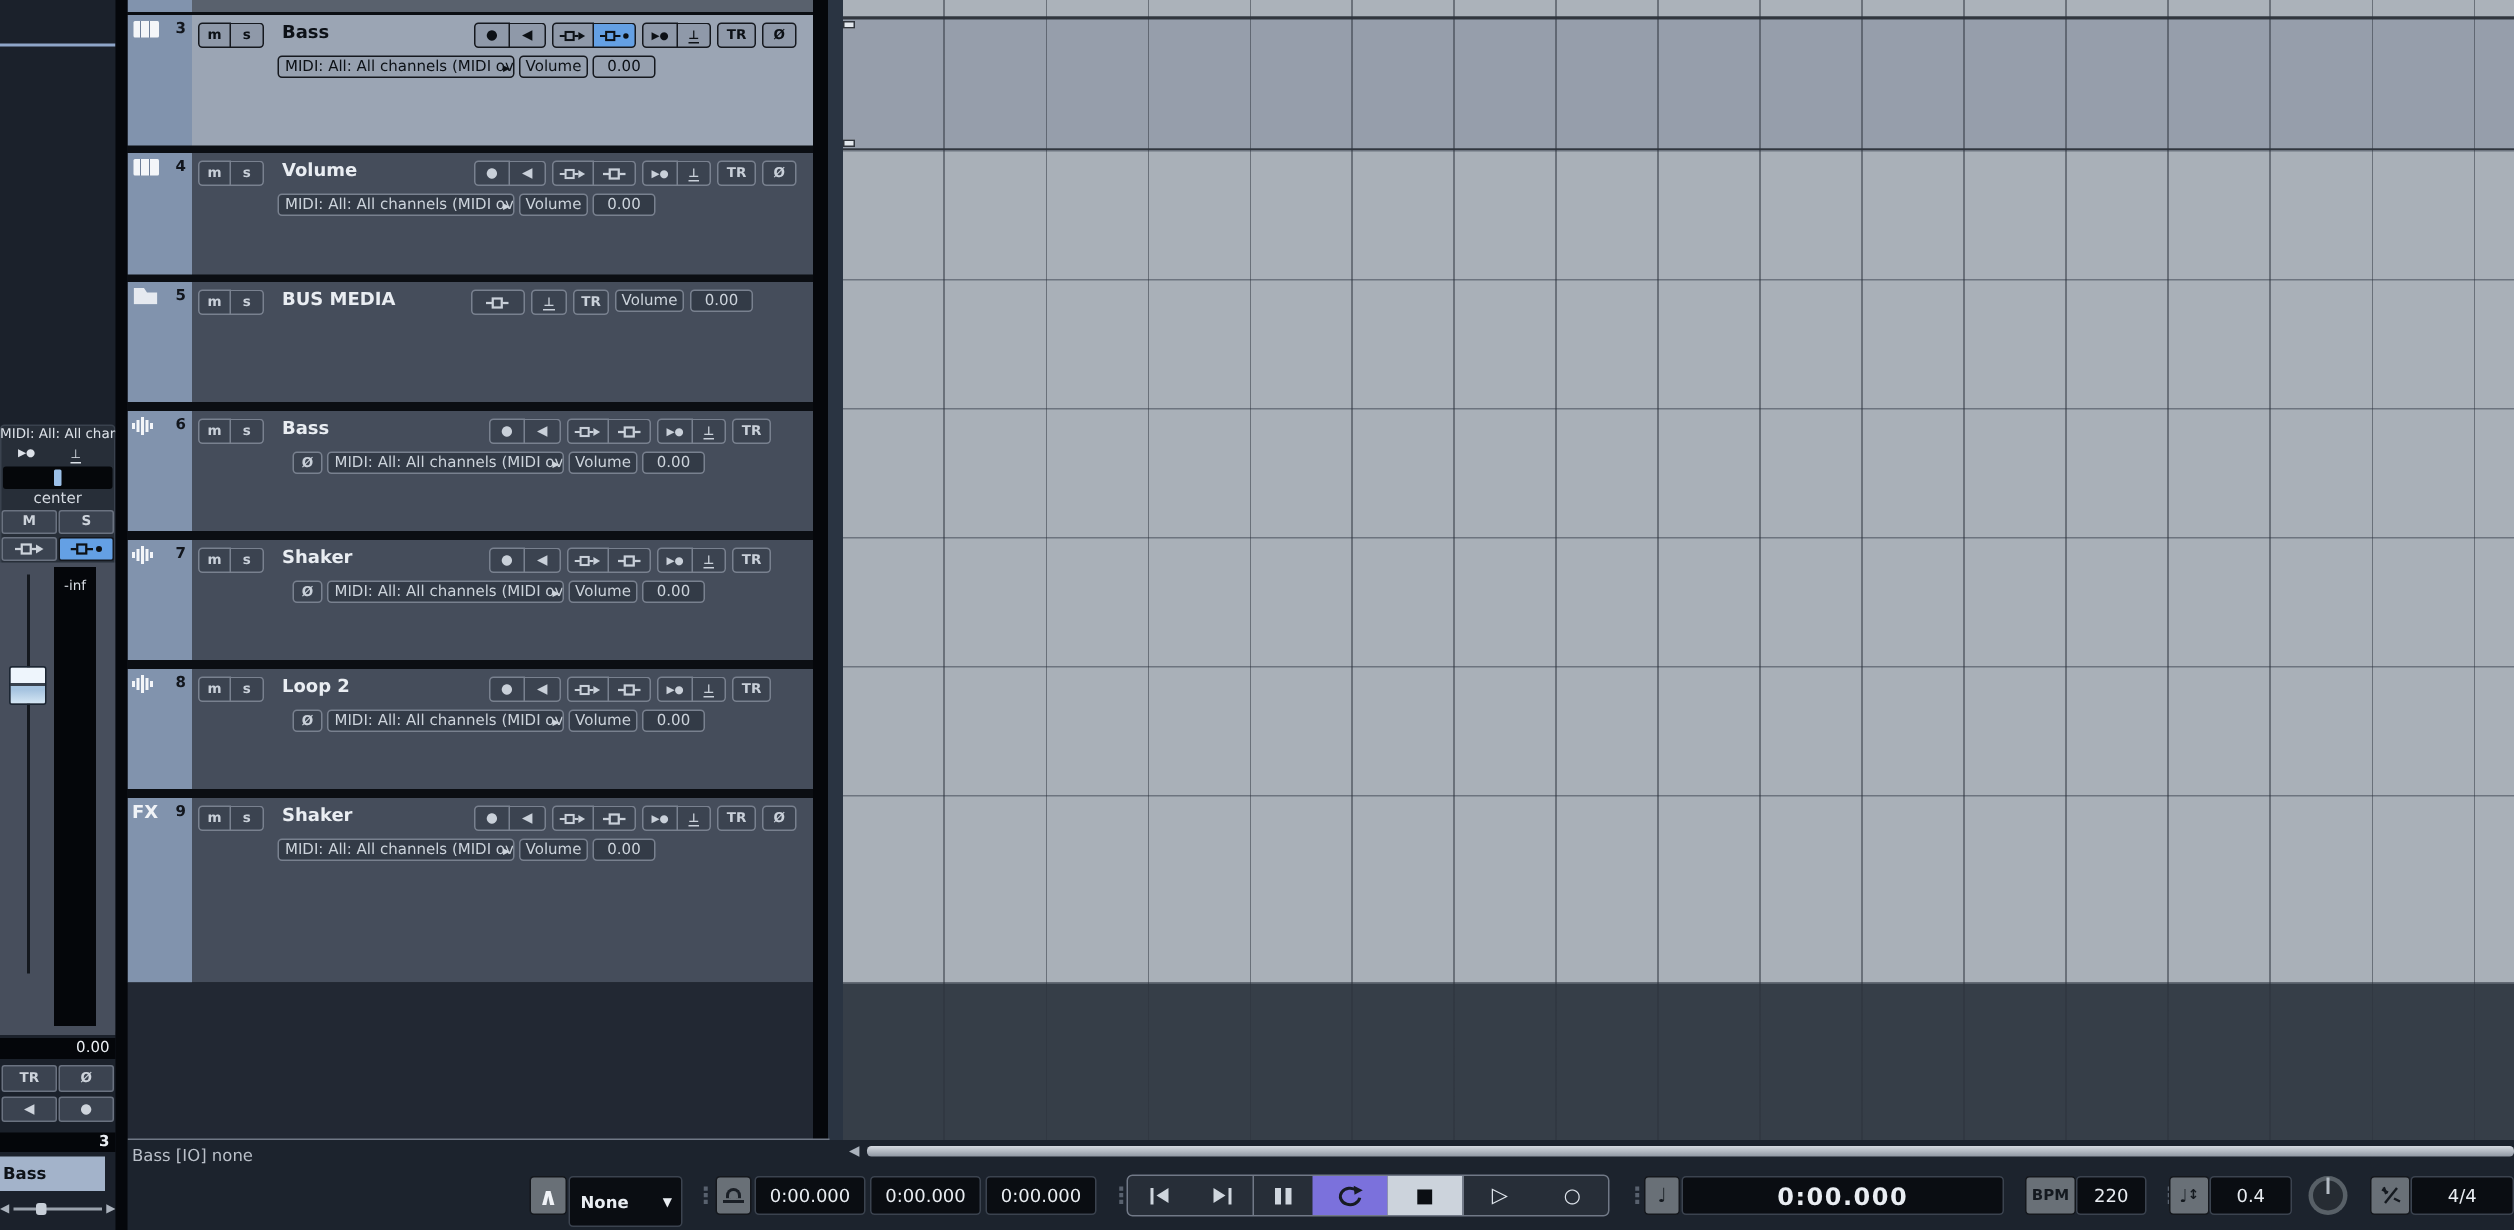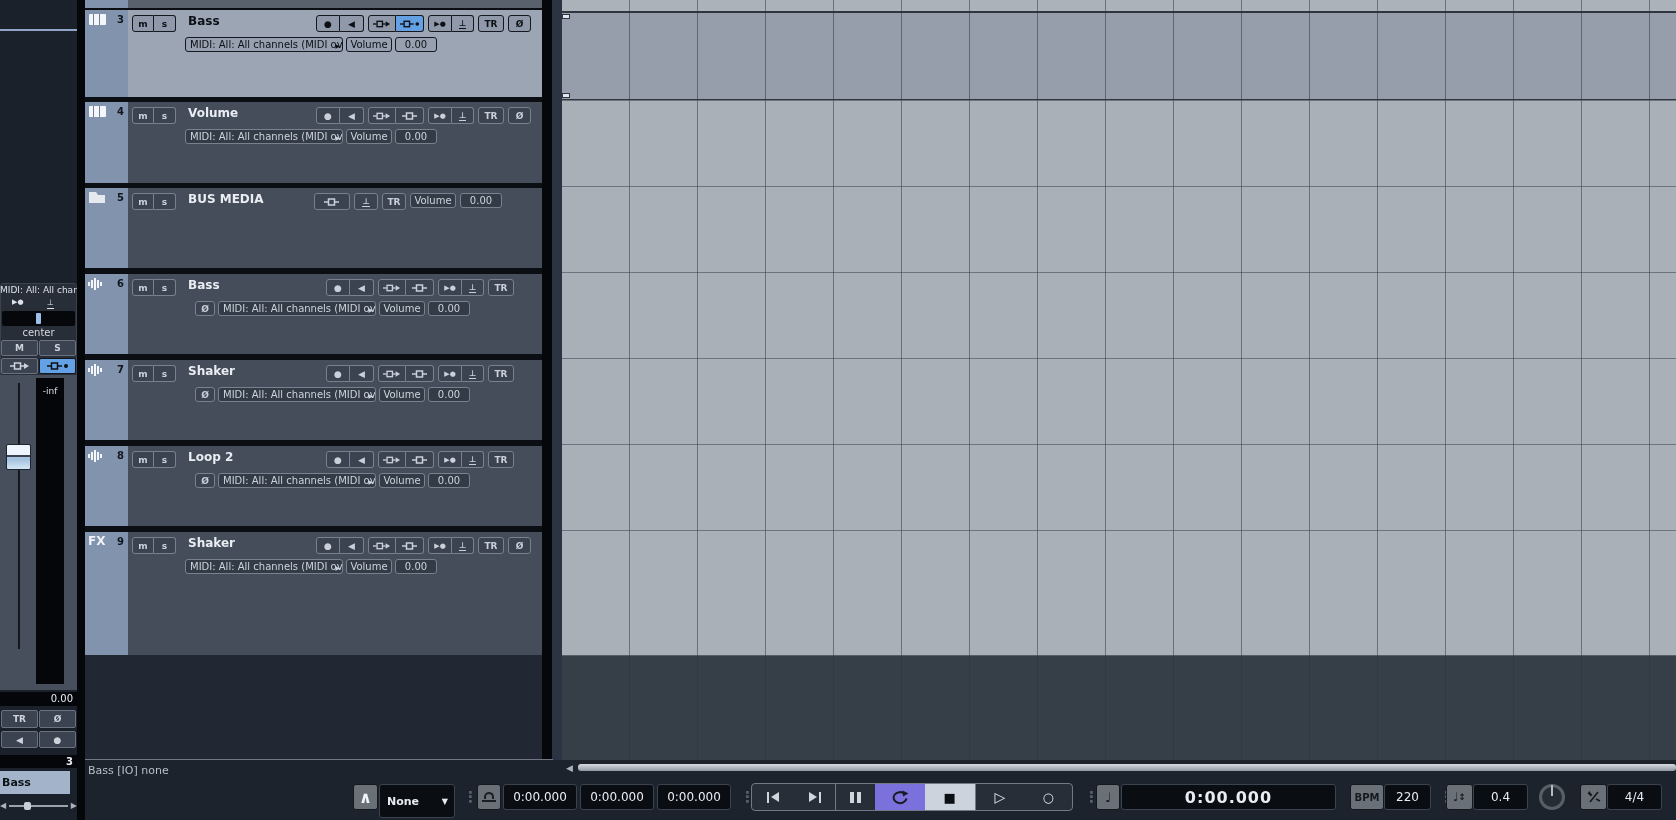--- a/index.html
+++ b/index.html
@@ -698,16 +698,16 @@
     <div class="gbtn" style="left:1580px;width:27px;">
       <svg class="svgic" width="14" height="14" viewBox="0 0 14 14">
           <g stroke="#14191f" stroke-width="1.6" fill="none">
             <path d="M3 12 L11 2"></path>
             <path d="M1 3 L5 5"></path>
             <path d="M2.2 1.5 L3.8 6"></path>
             <path d="M9 9 L13 11"></path>
           </g>
         </svg>
     </div>
-    <div class="disp" style="left:1607px;width:55px;">4/4</div>
+    <div class="disp" style="left:1607px;width:69px;">4/4</div>
   </div>
 
 </div>
 
 </body></html>

